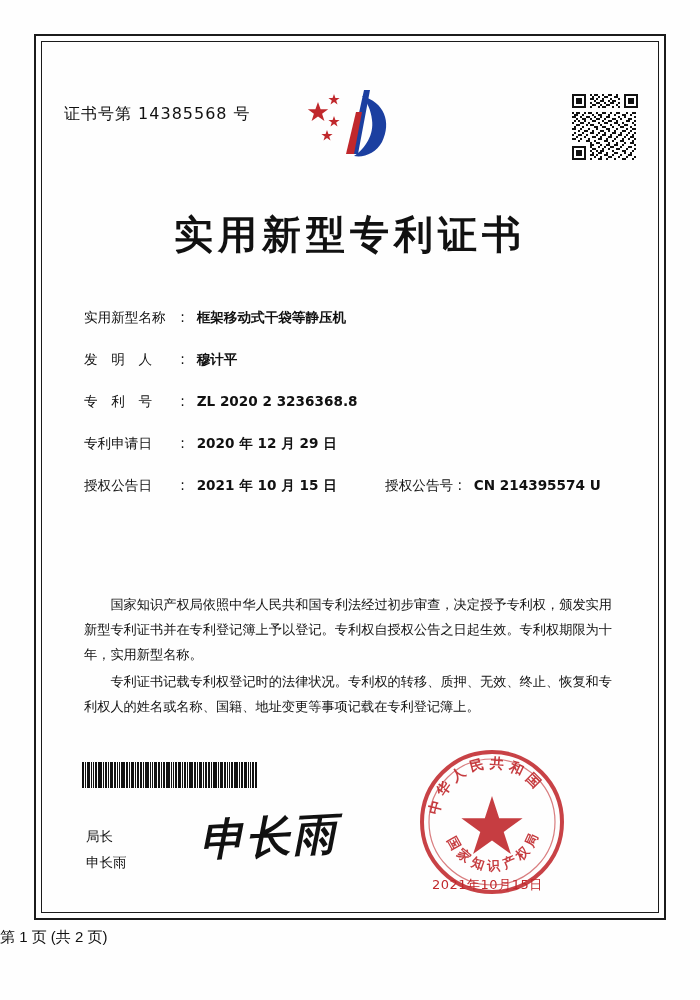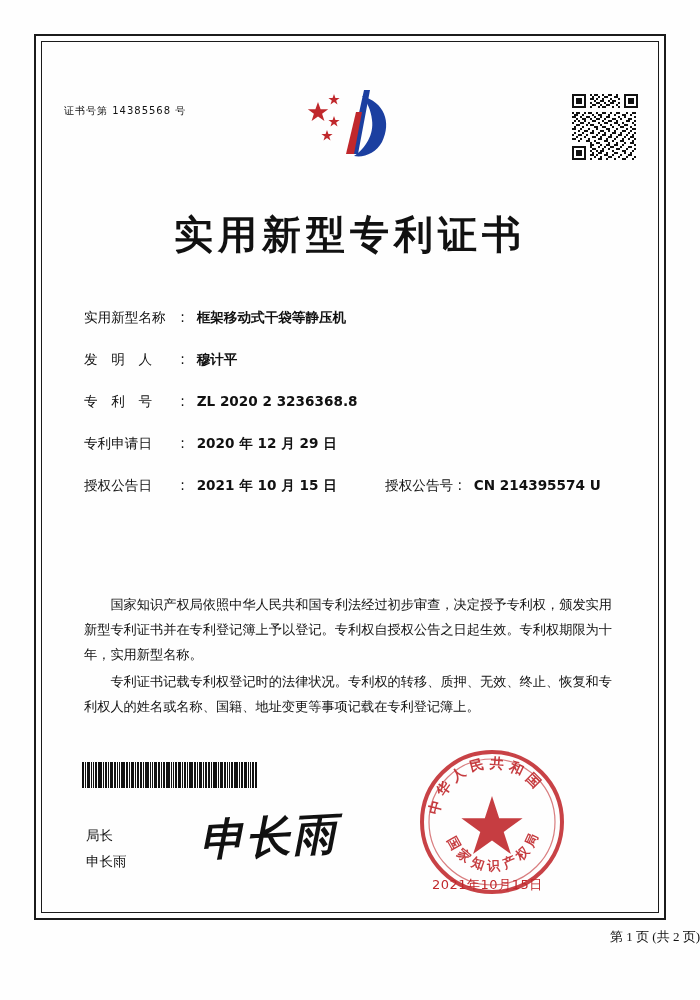--- a/index.html
+++ b/index.html
@@ -35,21 +35,21 @@
     left: 41px; top: 41px;
     width: 618px; height: 872px;
     border: 1px solid #1b1b1b;
     box-sizing: border-box;
   }
 
   
   .cert-no {
     position: absolute;
     left: 64px; top: 104px;
-    font-size: 10px;
+    font-size: 16px;
     letter-spacing: 1px;
     font-family: "DejaVu Sans", sans-serif;
     color: #111;
   }
 
   
   .logo {
     position: absolute;
     left: 300px; top: 86px;
     width: 98px; height: 76px;
@@ -135,21 +135,21 @@
     height: 26px;
     background: #111;
     vertical-align: top;
     margin-right: 1px;
   }
 
   
   .sig-labels {
     position: absolute;
     left: 86px; top: 824px;
-    font-family: Liberation Mono, monospace;
+    font-family: Liberation Serif, serif;
     font-size: 13.5px;
     line-height: 26px;
     color: #111;
   }
   .sig-script {
     position: absolute;
     left: 200px; top: 808px;
     font-family: "Liberation Serif", serif;
     font-size: 44px;
     font-style: italic;
@@ -171,23 +171,23 @@
     font-family: "DejaVu Sans", sans-serif;
     font-size: 13px;
     color: #c0282c;
     letter-spacing: 0.5px;
   }
 
   
   .page-num {
     position: absolute;
     left: 0; right: 0; top: 928px;
-    text-align: right;
-    font-family: Liberation Serif, serif;
-    font-size: 13px;
+    text-align: left;
+    font-family: Liberation Sans, sans-serif;
+    font-size: 15px;
     color: #111;
   }
   .footer-note {
     position: absolute;
     left: 0; right: 0; top: 964px;
     text-align: center;
     font-family: "DejaVu Sans", sans-serif;
     font-size: 12.5px;
     color: #333;
     letter-spacing: 1px;

